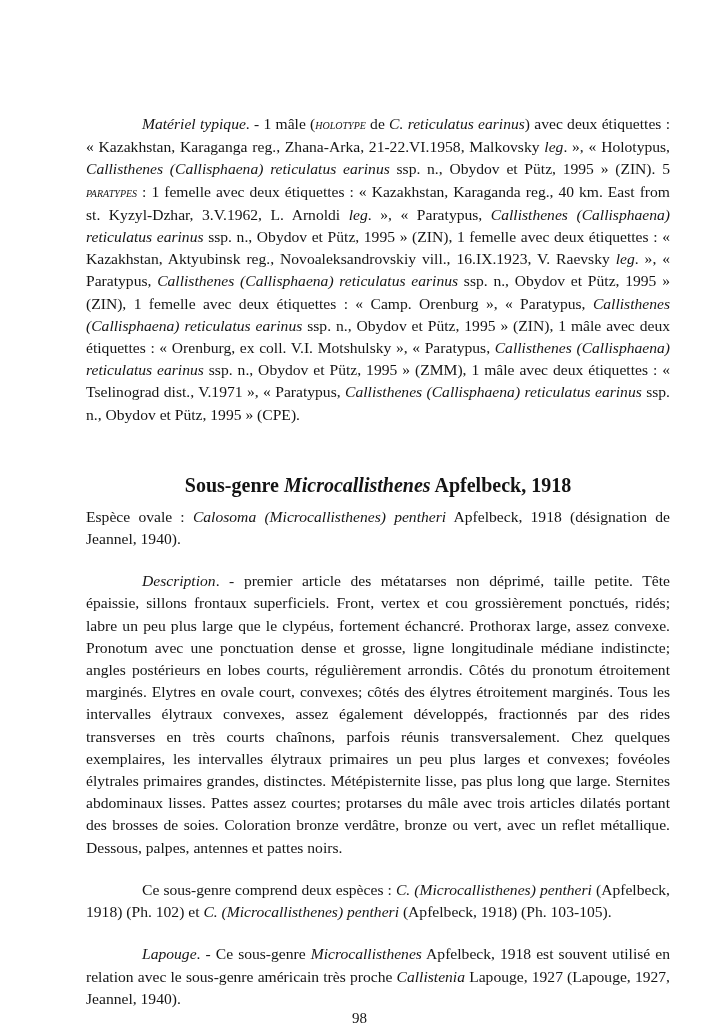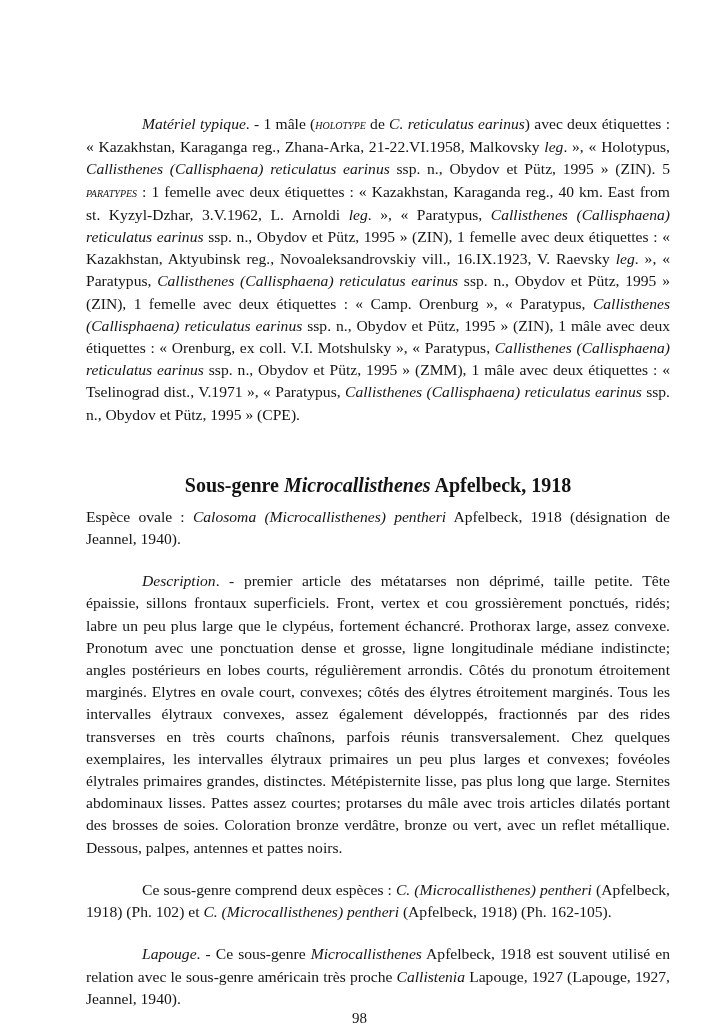--- a/index.html
+++ b/index.html
@@ -30,21 +30,21 @@
   <p><span><span>Espèce ovale : </span><i>Calosoma (Microcallisthenes) pentheri</i><span> Apfelbeck, 1918 (désignation de Jeannel, 1940).</span></span></p>
 
   <div class="gap1"></div>
 
   <p class="indent">
     <i>Description</i><span>. - premier article des métatarses non déprimé, taille petite. Tête épaissie, sillons frontaux superficiels. Front, vertex et cou grossièrement ponctués, ridés; labre un peu plus large que le clypéus, fortement échancré. Prothorax large, assez convexe. Pronotum avec une ponctuation dense et grosse, ligne longitudinale médiane indistincte; angles postérieurs en lobes courts, régulièrement arrondis. Côtés du pronotum étroitement marginés. Elytres en ovale court, convexes; côtés des élytres étroitement marginés. Tous les intervalles élytraux convexes, assez également développés, fractionnés par des rides transverses en très courts chaînons, parfois réunis transversalement. Chez quelques exemplaires, les intervalles élytraux primaires un peu plus larges et convexes; fovéoles élytrales primaires grandes, distinctes. Métépisternite lisse, pas plus long que large. Sternites abdominaux lisses. Pattes assez courtes; protarses du mâle avec trois articles dilatés portant des brosses de soies. Coloration bronze verdâtre, bronze ou vert, avec un reflet métallique. Dessous, palpes, antennes et pattes noirs.</span>
   </p>
 
   <div class="gap1"></div>
 
-  <p class="indent"><span><span>Ce sous-genre comprend deux espèces : </span><i>C. (Microcallisthenes) pentheri</i><span> (Apfelbeck, 1918) (Ph. 102) et </span><i>C. (Microcallisthenes) pentheri</i><span> (Apfelbeck, 1918) (Ph. 162-105).</span></span></p>
+  <p class="indent"><span><span>Ce sous-genre comprend deux espèces : </span><i>C. (Microcallisthenes) pentheri</i><span> (Apfelbeck, 1918) (Ph. 102) et </span><i>C. (Microcallisthenes) pentheri</i><span> (Apfelbeck, 1918) (Ph. 103-105).</span></span></p>
 
   <div class="gap1"></div>
 
   <p class="indent">
     <i>Lapouge</i><span><span>. - Ce sous-genre </span><i>Microcallisthenes</i><span> Apfelbeck, 1918 est souvent utilisé en relation avec le sous-genre américain très proche </span><i>Callistenia</i><span> Lapouge, 1927 (Lapouge, 1927, Jeannel, 1940).</span></span>
   </p>
 
 </div>
 
 <div class="pagenum">98</div>

